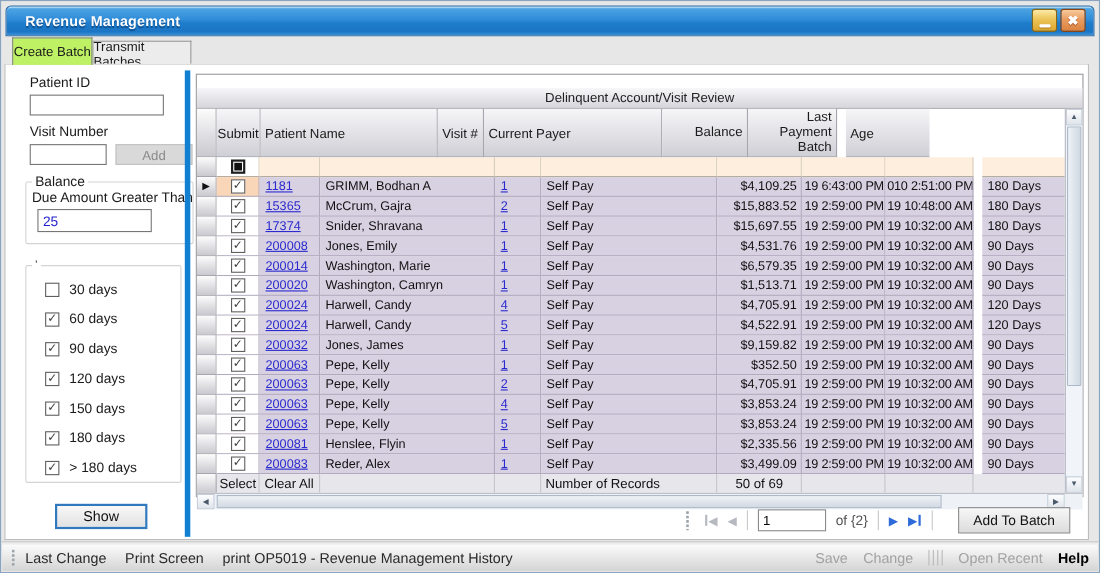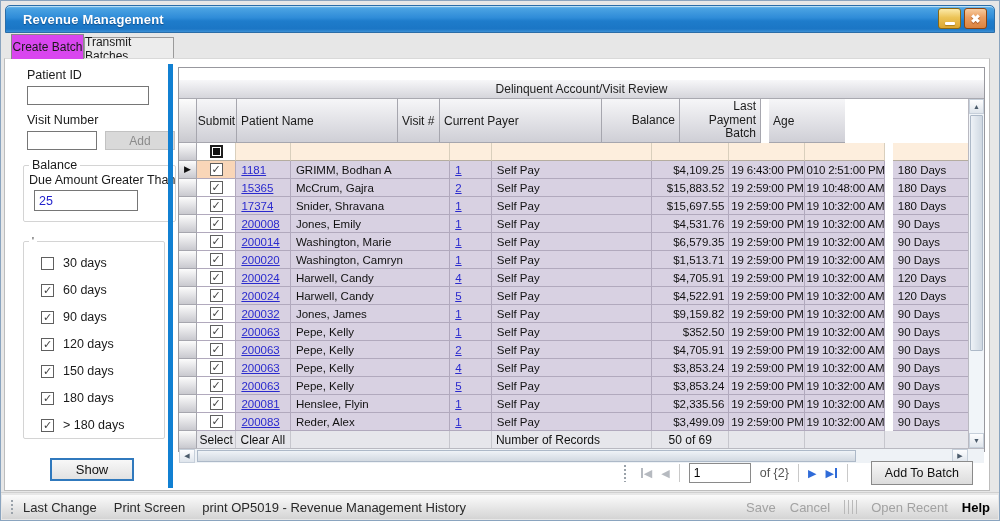--- a/index.html
+++ b/index.html
@@ -19,21 +19,21 @@
   }
   .title-text{position:absolute;left:17px;top:6px;color:#fff;font-weight:bold;font-size:13px;letter-spacing:.2px;text-shadow:0 1px 1px rgba(0,40,90,.55);}
   .win-buttons{position:absolute;right:7px;top:2px;display:flex;gap:3px;}
   .wbtn{width:23px;height:21px;border-radius:3px;display:flex;align-items:center;justify-content:center;cursor:pointer;}
   .btn-min{background:linear-gradient(180deg,#fceaa9 0%,#ecc457 45%,#dca62f 100%);border:1px solid #8a6712;}
   .btn-min .dash{display:block;width:10px;height:3px;background:#fff;border-radius:1px;margin-top:10px;box-shadow:0 1px 1px rgba(120,80,0,.5);}
   .btn-close{background:linear-gradient(180deg,#f7cb9e 0%,#ea9d60 45%,#da8340 100%);border:1px solid #8a4412;color:#fff;font-size:12px;font-weight:bold;text-shadow:0 1px 1px rgba(120,40,0,.6);}
   
   .tabstrip{position:absolute;left:3px;top:33px;right:10px;height:25px;}
   .tab{position:absolute;display:flex;align-items:center;justify-content:center;font-size:12px;color:#1a1a1a;cursor:pointer;}
-  .tab.active{left:7px;top:0;width:73px;height:25px;background:#d946ef;border:1px solid #898989;border-bottom:none;z-index:2;}
+  .tab.active{left:7px;top:0;width:73px;height:25px;background:#bef264;border:1px solid #898989;border-bottom:none;z-index:2;}
   .tab.inactive{left:80px;top:3px;width:90px;height:22px;background:#ececec;border:1px solid #9a9a9a;border-bottom:none;}
   
   .panel{position:absolute;left:3px;top:57px;width:986px;height:433px;background:#fff;border:1px solid #bdbdbd;border-top-color:#d9d9d9;}
   
   .lbl{position:absolute;font-size:12.5px;color:#1a1a1a;white-space:nowrap;}
   .inp{position:absolute;border:1px solid #767676;background:#fff;font-size:12px;padding:1px 3px;font-family:inherit;}
   .add-btn{position:absolute;left:100px;top:72px;width:70px;height:19px;background:#d9d9d9;border:1px solid #c2c2c2;color:#8b8b8b;font-size:12px;font-family:inherit;}
   fieldset{position:absolute;border:1px solid #d4d4d4;border-radius:2px;margin:0;padding:0;}
   legend{font-size:12.5px;color:#1a1a1a;margin-left:5px;padding:0 3px;}
   .fs-balance{left:18px;top:99px;width:142px;height:64px;}
@@ -573,21 +573,21 @@
   </div>
 
   <div class="groove"></div>
   <div class="statusbar">
     <div class="grip-s"></div>
     <span class="sb-item">Last Change</span>
     <span class="sb-item">Print Screen</span>
     <span class="sb-item">print OP5019 - Revenue Management History</span>
     <div class="sb-right">
       <span class="dis">Save</span>
-      <span class="dis">Cancel</span>
+      <span class="dis">Change</span>
       <span class="vbars">
           <span class="vbar"></span>
           <span class="vbar"></span>
           <span class="vbar"></span>
           <span class="vbar"></span>
         </span>
       <span class="dis">Open Recent</span>
       <span class="help">Help</span>
     </div>
   </div>

